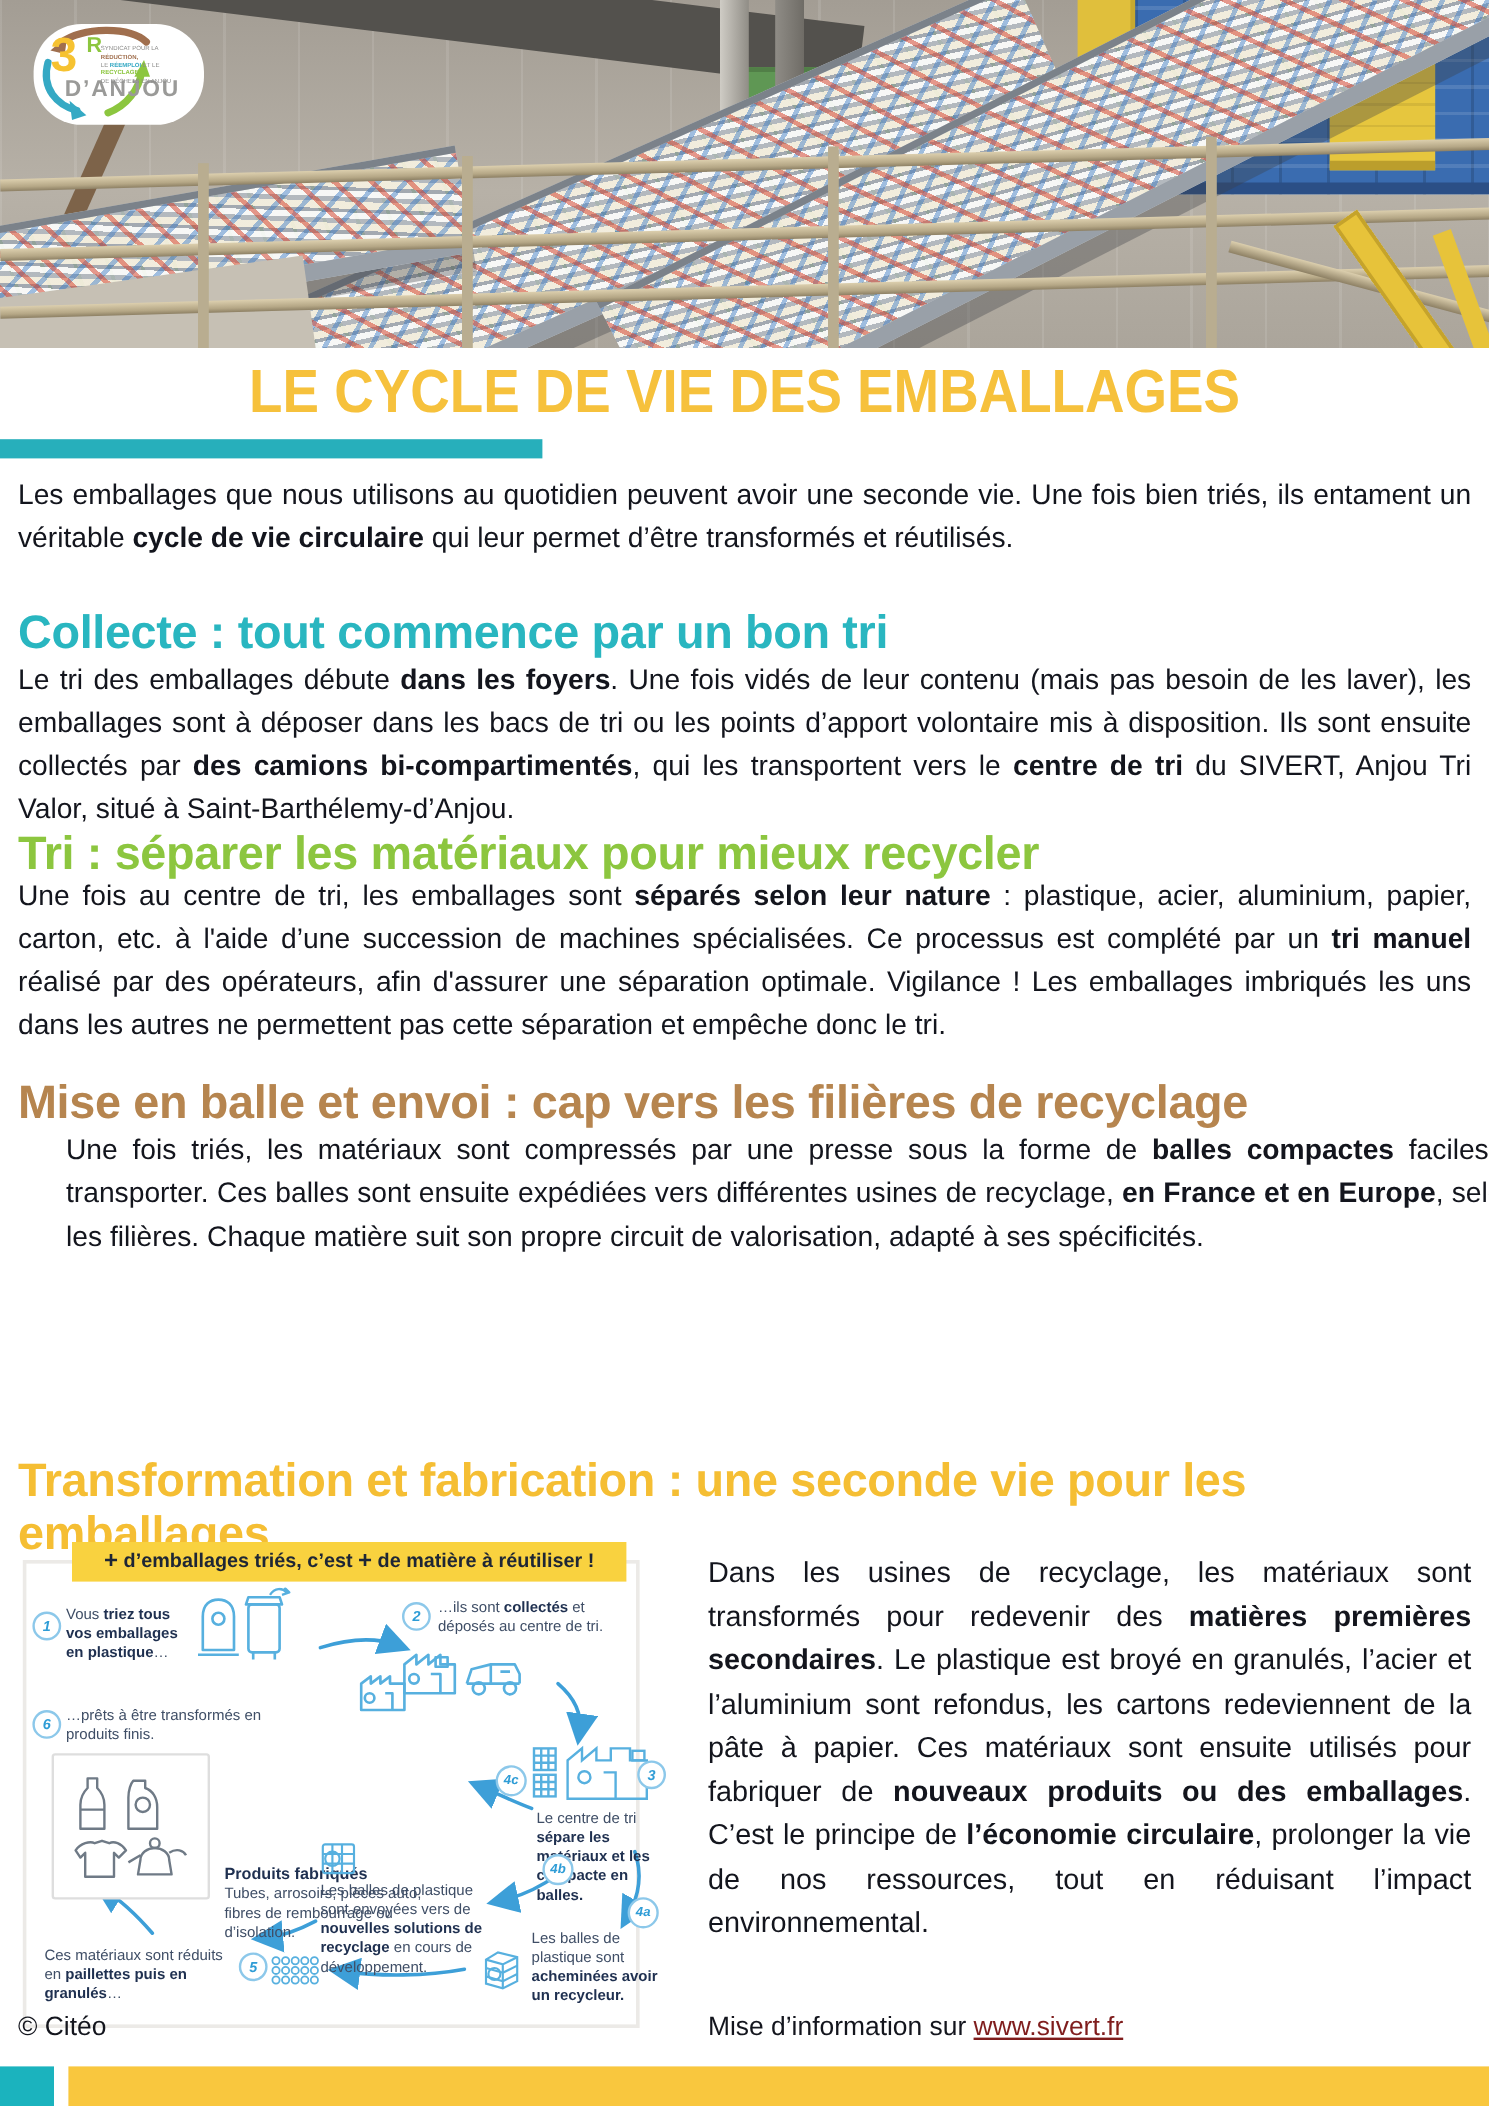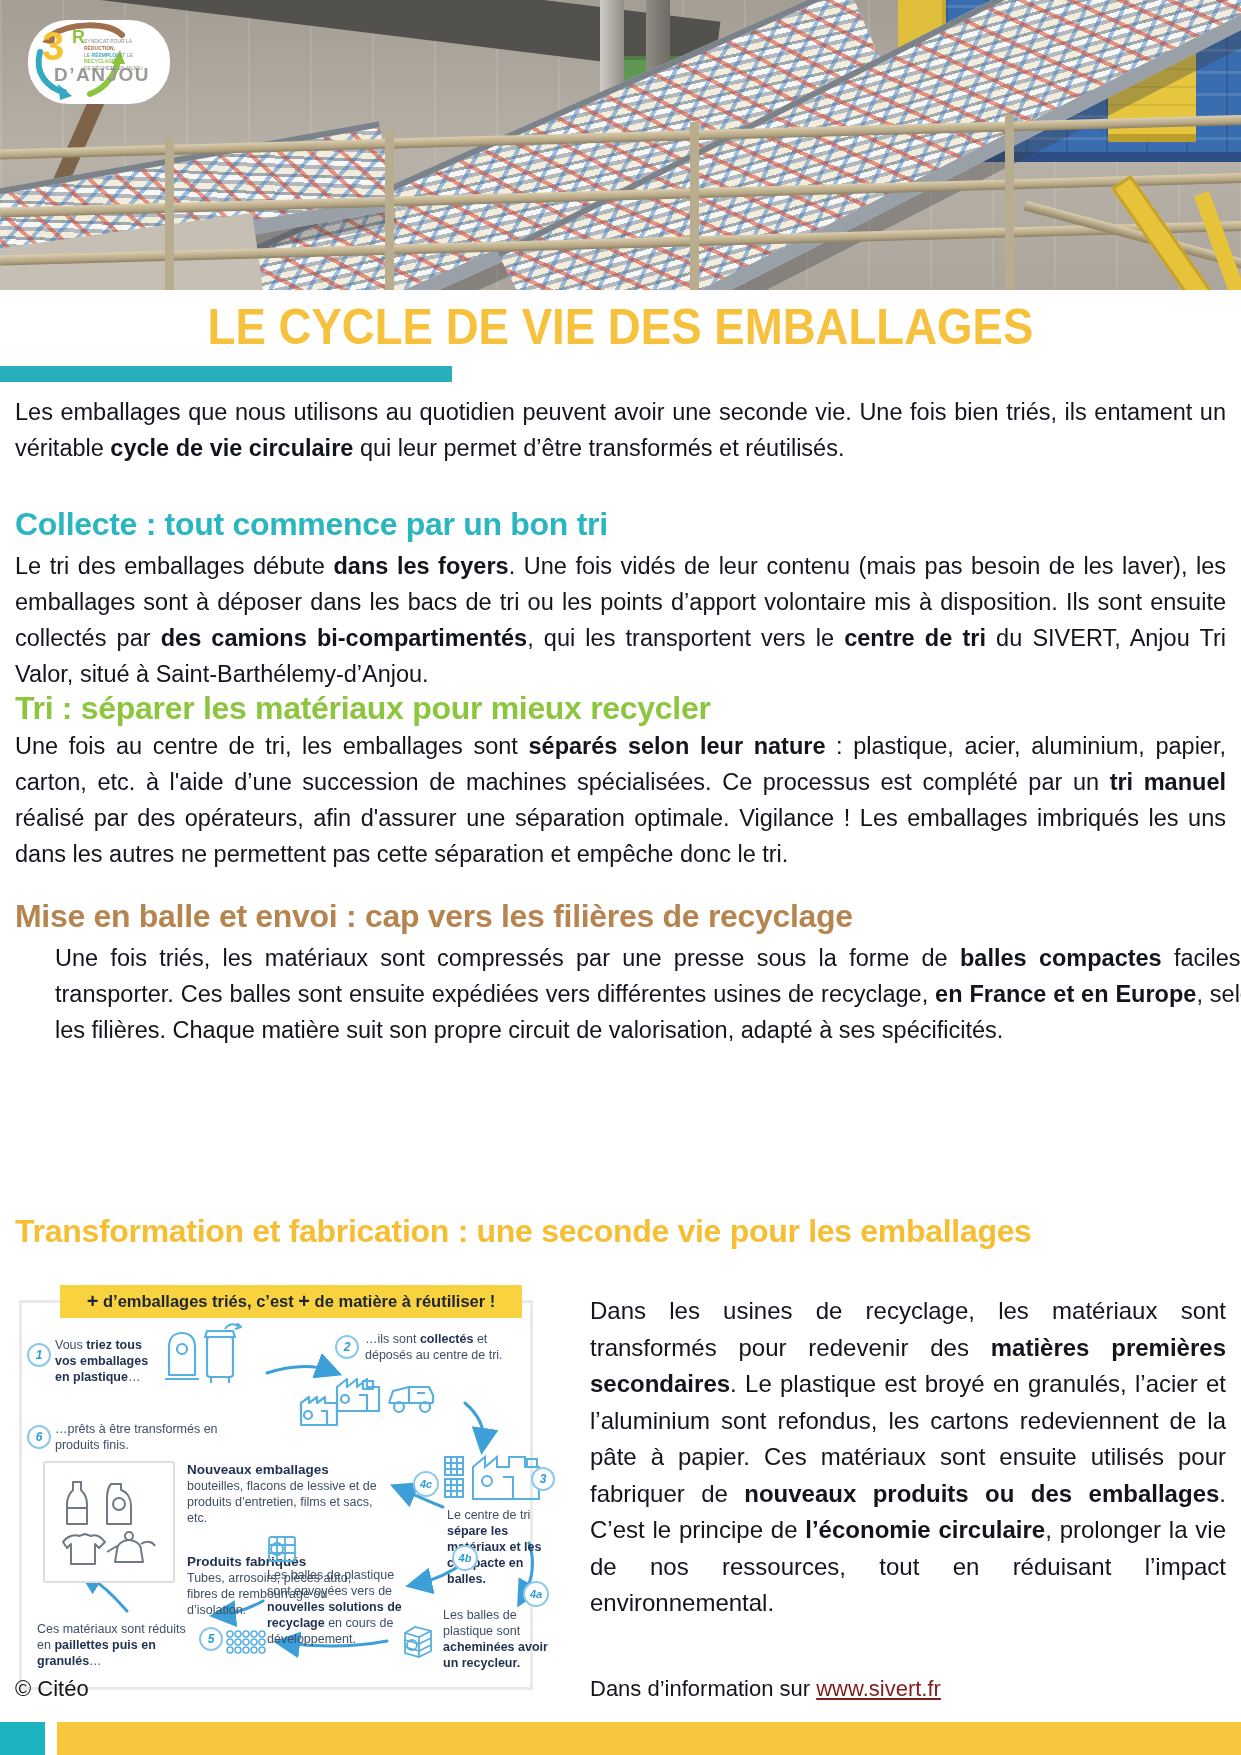--- a/index.html
+++ b/index.html
@@ -59,21 +59,21 @@
   .logo .tag .c-gr{color:#8cc63f;}
 
   
   .title{position:absolute;left:0;top:296px;width:1241px;text-align:center;margin:0;
          font-size:47px;font-weight:800;letter-spacing:0px;color:#f6c13c;
          transform:scale(.97,1.08);transform-origin:center top;}
   .title-bar{position:absolute;left:0;top:366px;width:452px;height:16px;background:#27afbb;}
   .body{position:absolute;left:15px;width:1211px;margin:0;font-size:23.5px;line-height:36px;
         text-align:justify;color:#13151d;}
   .body .b{font-weight:700;}
-  .h{position:absolute;left:15px;margin:0;font-size:32px;font-weight:800;letter-spacing:-.3px;}
+  .h{position:absolute;left:15px;margin:0;font-size:39px;font-weight:800;letter-spacing:-.3px;}
   .h.teal{color:#29b6c0;}
   .h.green{color:#8cc63f;}
   .h.brown{color:#b6854f;}
   .h.yellow{color:#f5be33;}
 
   .intro{top:394px;}
   .h1{top:506px;}
   .p1{top:548px;}
   .h2{top:690px;}
   .p2{top:728px;}
@@ -238,24 +238,20 @@
         <path d="M56 12 L66 12 L66 18 C72 20,76 26,76 34 L76 52 L52 52 L52 26 C52 20,54 14,56 12 Z"></path>
         <circle cx="64" cy="32" r="6"></circle>
         <path d="M8 70 C12 64,20 62,24 64 L30 62 L36 64 C40 62,46 64,50 70 L44 76 L40 72 L40 92 L16 92 L16 72 L12 76 Z"></path>
         <path d="M62 78 C62 72,68 68,74 68 C80 68,86 72,86 78 L88 90 L60 90 Z"></path>
         <path d="M62 74 L52 80 M86 72 C92 68,98 70,100 74"></path>
         <circle cx="74" cy="64" r="4"></circle>
       </g>
     </svg>
   </div>
 
-  <div class="itext" style="left:172px;top:176px;width:196px;">
-    <span class="b" style="font-size:13.5px;">Nouveaux emballages</span><br>
-    <span>bouteilles, flacons de lessive et de produits d’entretien, films et sacs, etc.</span>
-  </div>
   <div class="itext" style="left:172px;top:268px;width:196px;">
     <span class="b" style="font-size:13.5px;">Produits fabriqués</span><br>
     <span>Tubes, arrosoirs, pièces auto, fibres de rembourrage ou d’isolation.</span>
   </div>
 
   <svg class="icn" style="left:282px;top:108px;" width="44" height="36" viewBox="0 0 44 36">
     <g fill="none" stroke="#57b0df" stroke-width="2.2" stroke-linejoin="round">
       <path d="M4 32 L4 10 L12 4 L12 10 L20 4 L20 10 L28 4 L28 10 L40 10 L40 32 Z"></path>
       <circle cx="11" cy="22" r="4"></circle>
       <path d="M24 18 L30 18 L30 32"></path>
@@ -318,16 +314,16 @@
         <circle cx="21" cy="21" r="3"></circle>
         <circle cx="29" cy="21" r="3"></circle>
         <circle cx="37" cy="21" r="3"></circle>
     </g>
   </svg>
 </div>
 
 <p class="right-col"><span>Dans les usines de recyclage, les matériaux sont transformés pour redevenir des </span><span class="b">matières premières secondaires</span><span>. Le plastique est broyé en granulés, l’acier et l’aluminium sont refondus, les cartons redeviennent de la pâte à papier. Ces matériaux sont ensuite utilisés pour fabriquer de </span><span class="b">nouveaux produits ou des emballages</span><span>. C’est le principe de </span><span class="b">l’économie circulaire</span><span>, prolonger la vie de nos ressources, tout en réduisant l’impact environnemental.</span></p>
 
 <div class="credit">© Citéo</div>
-<div class="moreinfo"><span>Dans d’information sur </span><a>www.sivert.fr</a></div>
+<div class="moreinfo"><span>Mise d’information sur </span><a>www.sivert.fr</a></div>
 
 <div class="bar tealb"></div>
 <div class="bar yellowb"></div>
 
 </body></html>

